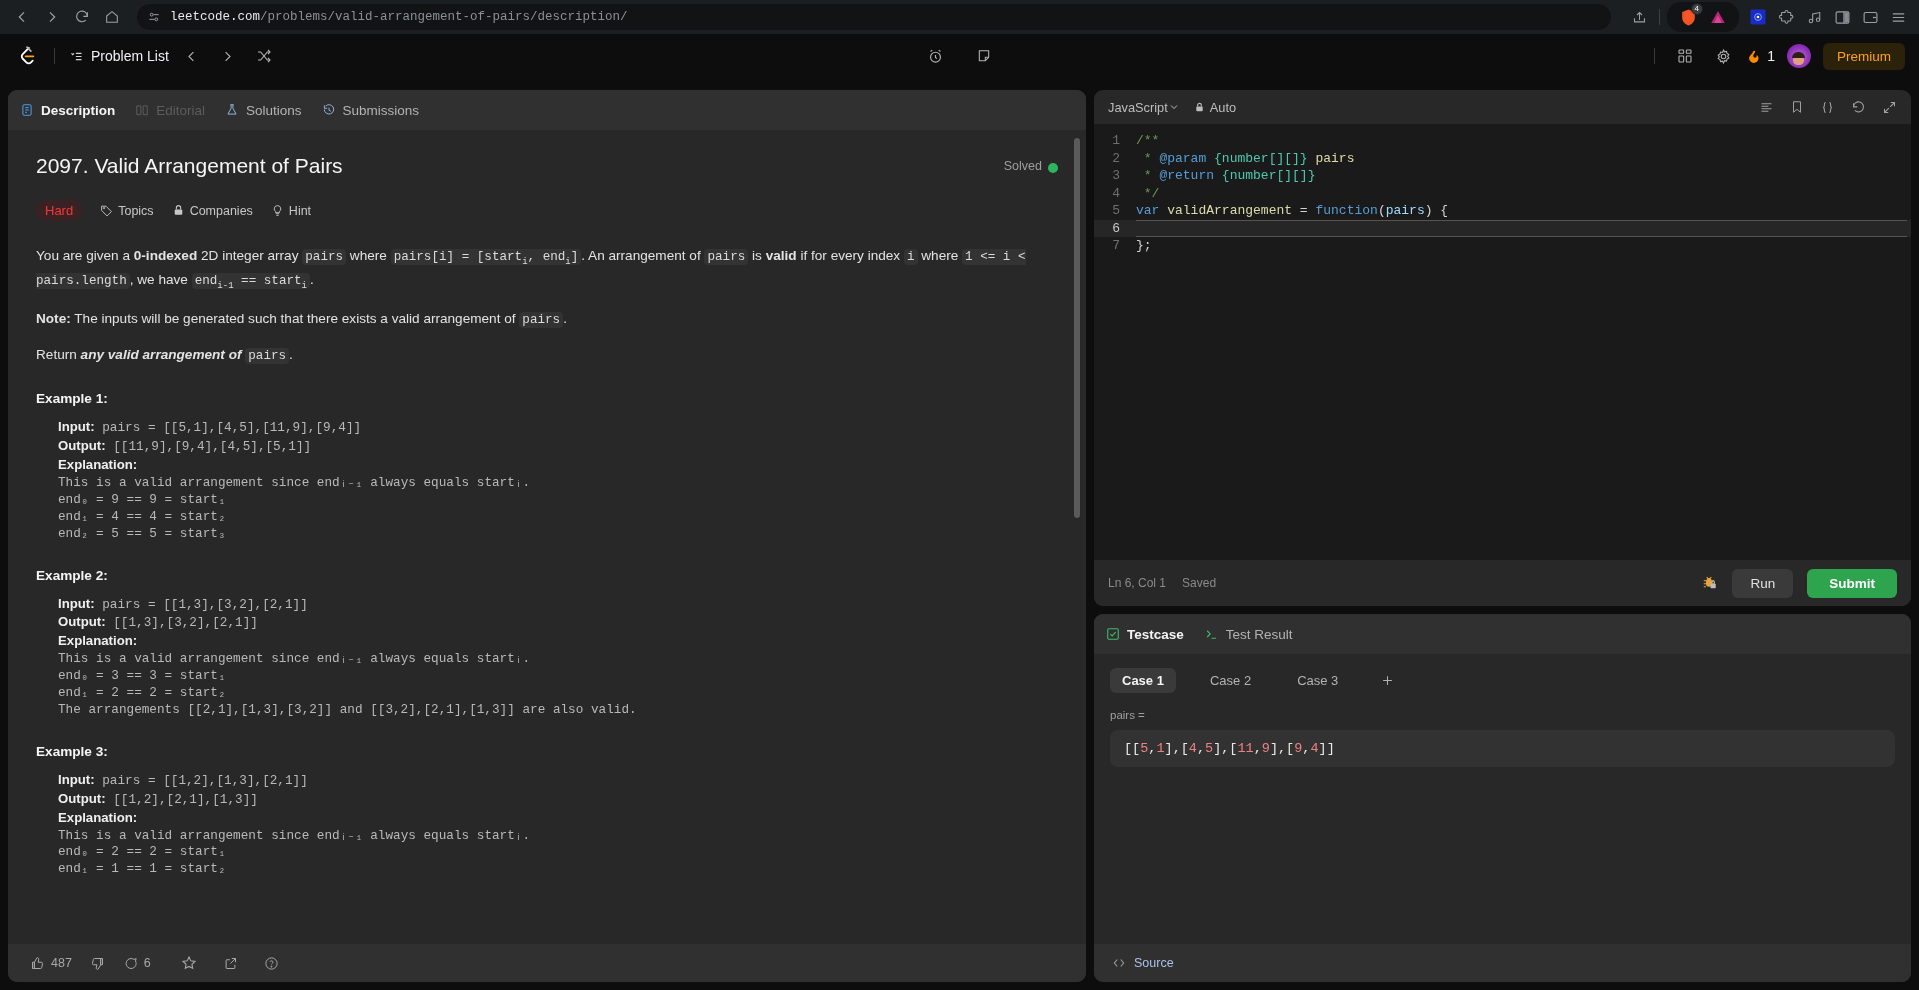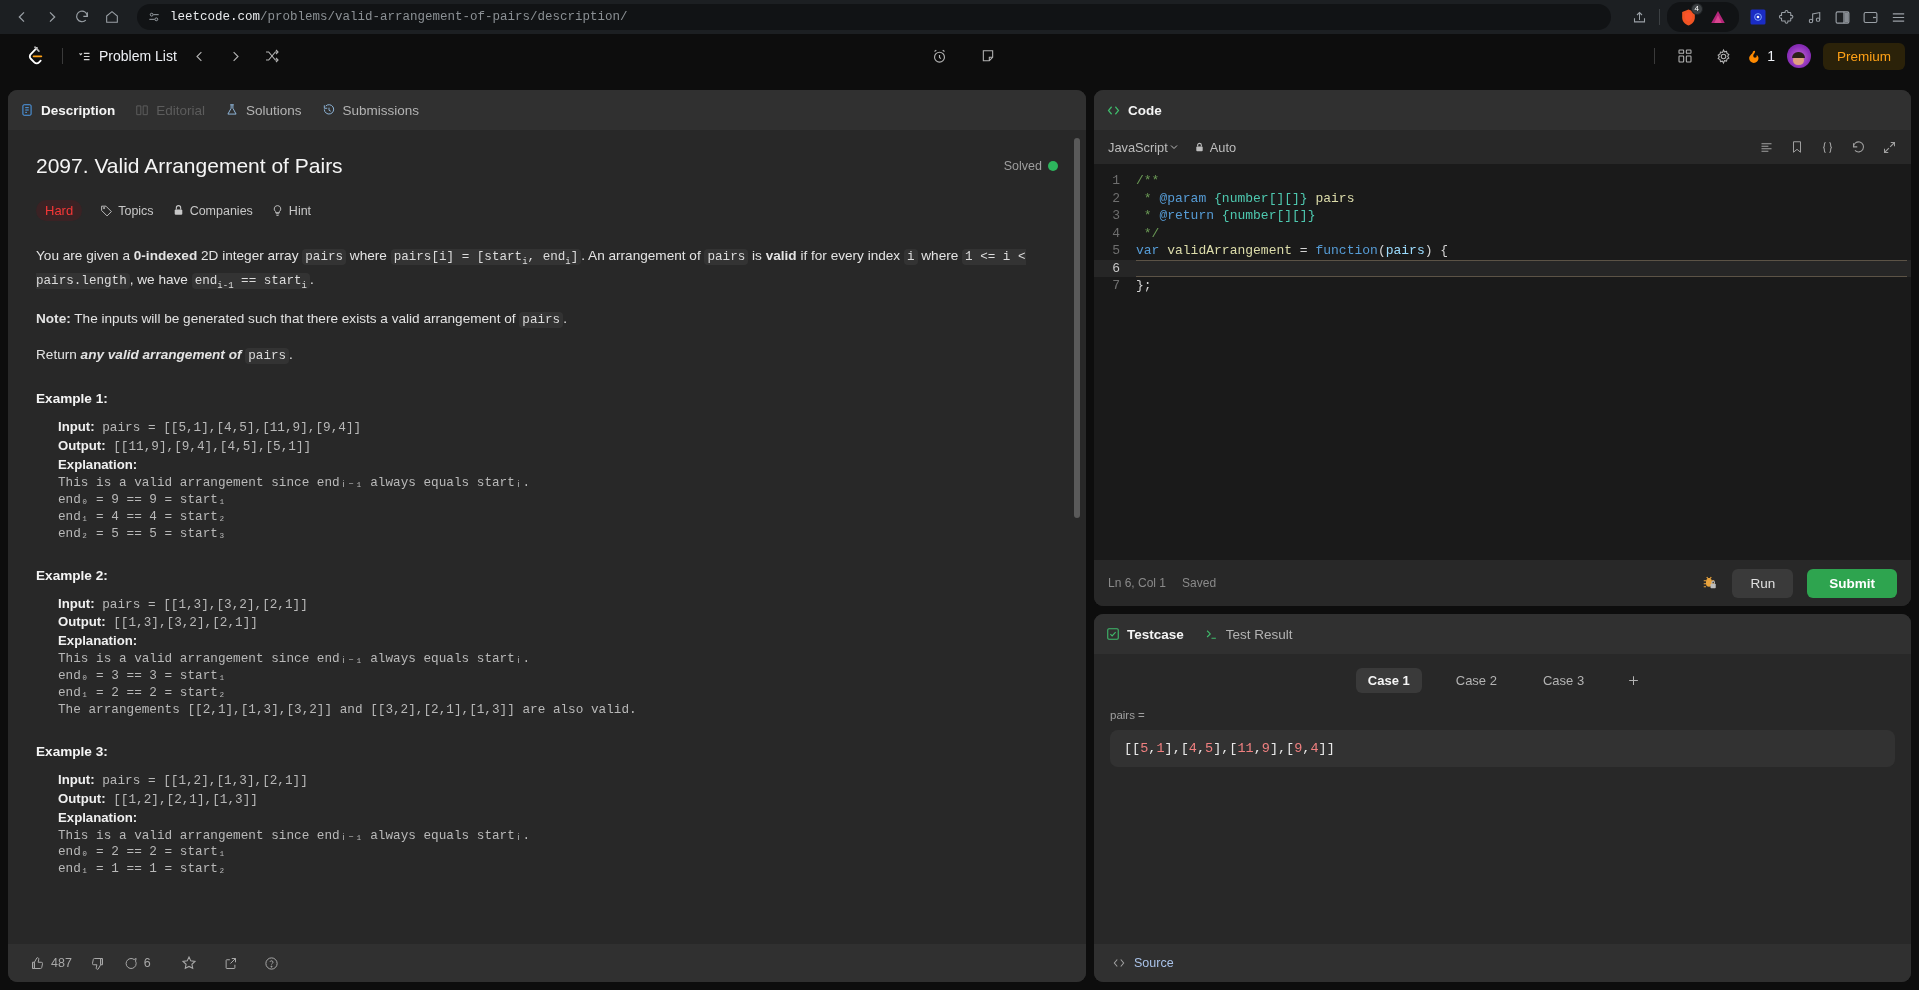--- a/index.html
+++ b/index.html
@@ -34,21 +34,21 @@
   .badge-count {
     position: absolute; top: -1px; right: -2px; background: #3c4043; color: #fff;
     font-size: 8px; border-radius: 7px; padding: 0 3px; line-height: 10px; min-width: 10px;
     text-align: center; border: 1px solid #1c1f22;
   }
   .vsep { width: 1px; height: 16px; background: #3c4043; margin: 0 5px; }
 
   
   #lc-header {
     height: 44px; background: #0d0d0d; display: flex; align-items: center;
-    padding: 0 14px; position: relative; margin-left: 8px;
+    padding: 0 14px; position: relative;
   }
   #lc-header-left { display: flex; align-items: center; gap: 10px; }
   .lc-logo { width: 26px; height: 26px; display:flex; align-items:center; justify-content:center;}
   .hdr-item { display: flex; align-items: center; gap: 7px; color: #eff1f6; font-size: 14px; }
   .hdr-icon-btn {
     width: 26px; height: 26px; display: flex; align-items: center; justify-content: center;
     color: #b3b3b3; border-radius: 5px;
   }
   #lc-header-center {
     position: absolute; left: 50%; transform: translateX(-50%);
@@ -83,21 +83,21 @@
   }
   .tab { display: flex; align-items: center; gap: 7px; font-size: 13.5px; color: #b3b3b3; white-space: nowrap;}
   .tab.active { color: #f5f5f5; font-weight: 600; }
   .tab.dim { color: #5c5c5c; }
   .tab .ic { display: flex; align-items: center; }
 
   
   #desc-scroll { flex: 1; overflow: hidden; position: relative; padding: 22px 28px 0 28px; }
   #problem-title-row { display: flex; align-items: flex-start; }
   #problem-title { font-size: 21px; color: #f5f5f5; font-weight: 500; line-height: 1.35; }
-  #solved-pill { margin-left: auto; display: flex; align-items: center; gap: 6px; font-size: 12.5px; color: #9e9e9e; padding-top: 7px;}
+  #solved-pill { margin-left: auto; display: flex; align-items: flex-end; gap: 6px; font-size: 12.5px; color: #9e9e9e; padding-top: 7px;}
   .green-dot { width: 10px; height: 10px; border-radius: 50%; background: #2db55d; }
   #meta-row { display: flex; align-items: center; gap: 18px; margin-top: 20px; }
   #difficulty { color: #f63737; font-size: 13px; background:#3a2224; padding:3px 9px; border-radius:11px;}
   .meta-link { display: flex; align-items: center; gap: 5px; font-size: 12.5px; color: #c7c7c7; }
 
   #desc-body { margin-top: 24px; font-size: 13.6px; color: #e3e3e3; line-height: 1.62; }
   #desc-body p { margin-bottom: 14px; }
   #desc-body code, .code-inline {
     font-family: "Liberation Mono", monospace; font-size: 12.6px;
     background: rgba(134,134,134,0.12); padding: 1px 3px; border-radius: 4px; color: #dcdcdc;
@@ -148,21 +148,21 @@
     height: 46px; display: flex; align-items: center; padding: 0 14px; gap: 16px; flex-shrink: 0;
     background:#282828;
   }
   .status-txt { color: #8a8a8a; font-size: 12px; }
   #code-statusbar-right { margin-left: auto; display: flex; align-items: center; gap: 14px; }
   #run-btn { color: #e0e0e0; font-size: 13.5px; padding: 7px 18px; border-radius: 6px; background:#3a3a3a; }
   #submit-btn { color: #fff; font-size: 13.5px; font-weight:600; padding: 7px 22px; border-radius: 6px; background: #2ea44f; }
 
   
   #testcase-panel { flex: 1; }
-  #case-tabs { display: flex; align-items: center; gap: 22px; padding: 14px 16px 10px 16px; justify-content: center; }
+  #case-tabs { display: flex; align-items: center; gap: 22px; padding: 14px 16px 10px 16px; }
   .case-tab { font-size: 13px; color: #b3b3b3; padding: 5px 12px; border-radius: 6px; font-weight:500;}
   .case-tab.active { background: #3a3a3a; color: #f5f5f5; font-weight: 700; }
   #case-body { padding: 6px 16px; flex: 1; overflow: hidden; }
   #case-label { font-size: 11.5px; color: #a0a0a0; margin-bottom: 9px; }
   #case-value {
     background: #323232; border-radius: 8px; padding: 11px 14px;
     font-family: "Liberation Mono", monospace; font-size: 13.5px; color: #e8e8e8;
   }
   #case-value .num { color: #f08080; }
   #testcase-footer {
@@ -522,31 +522,20 @@
             <path d="M9.6 9.2a2.5 2.5 0 014.8.8c0 1.7-2.4 2-2.4 3.5"></path>
             <circle cx="12" cy="17" r=".8" fill="currentColor"></circle>
           </svg>
       </div>
     </div>
   </div>
 
   <div id="right-col">
 
     <div class="panel" id="code-panel">
-      <div class="tabstrip">
-        <div class="tab active">
-          <span class="ic" style="color:#3fba6b">
-            <svg width="15" height="15" viewBox="0 0 24 24" fill="none" stroke="currentColor" stroke-width="1.9">
-                <path d="M9 6l-5 6 5 6"></path>
-                <path d="M15 6l5 6-5 6"></path>
-              </svg>
-          </span>
-          <span>Code</span>
-        </div>
-      </div>
 
       <div id="code-toolbar">
         <div class="lang-select">
           <span>JavaScript</span>
           <span style="display:flex">
             <svg width="12" height="12" viewBox="0 0 24 24" fill="none" stroke="currentColor" stroke-width="2">
                 <path d="M6 9l6 6 6-6"></path>
               </svg>
           </span>
         </div>

